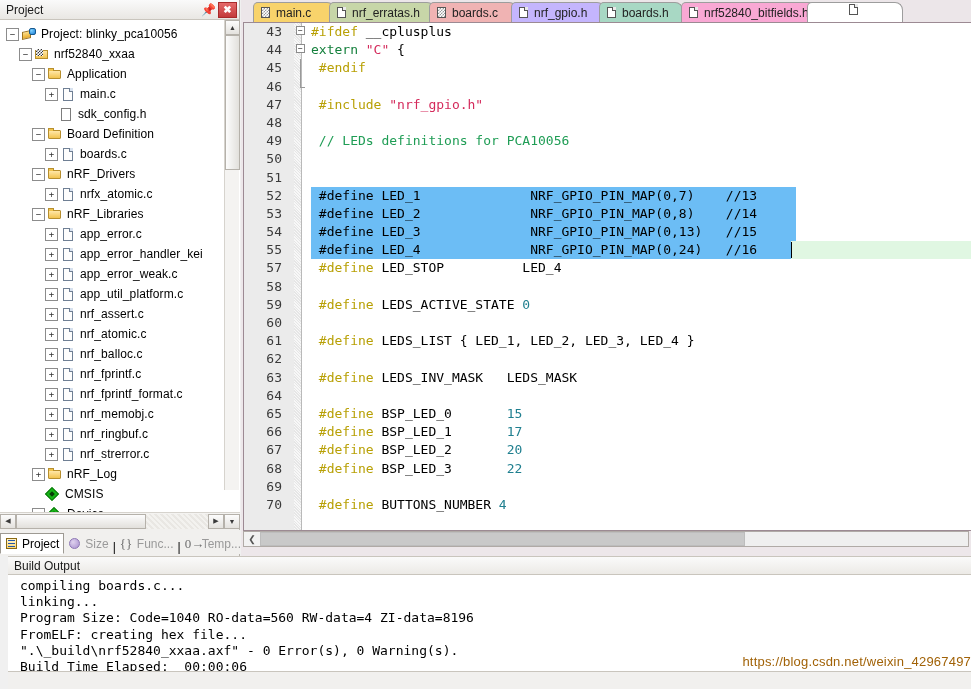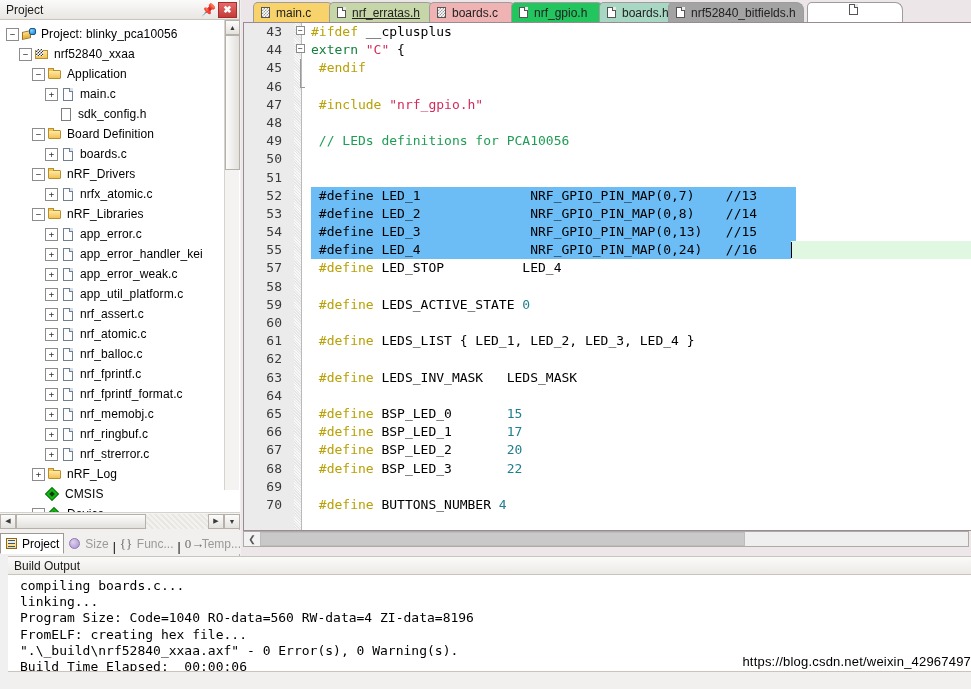--- a/index.html
+++ b/index.html
@@ -301,21 +301,21 @@
     font-size:12px;color:#1a1a1a;
   }
   #build-body{
     position:absolute;left:0;top:20px;width:971px;height:95px;
     background:#fff;padding:2px 0 0 12px;box-sizing:border-box;
     font-family:"DejaVu Sans Mono",monospace;font-size:13px;line-height:16.2px;
     color:#000;white-space:pre;overflow:hidden;
   }
   #watermark{
     position:absolute;right:8px;bottom:20px;
-    font-family:"Liberation Sans",sans-serif;font-size:13px;color:#000000;
+    font-family:"Liberation Sans",sans-serif;font-size:13px;color:#a16207;
     letter-spacing:.2px;pointer-events:none;
   }
   #statusbar{
     position:absolute;left:0;bottom:0;width:971px;height:18px;
     background:#f1f0ee;border-top:1px solid #c9c5bd;box-sizing:border-box;
   }
 </style>
 </head>
 <body>
 
@@ -493,37 +493,37 @@
         </div>
       </div>
   </div>
 
   <div id="editor-outer">
     <div id="tabstrip">
         <div class="etab" style="left: 12px; width: 82px; background: rgb(248, 211, 107); z-index: 10;">
           <span class="tico tico-check"></span>
           <span class="name">main.c</span>
         </div>
-        <div class="etab" style="left: 88px; width: 106px; background: rgb(199, 214, 168); z-index: 11; text-decoration: underline;">
+        <div class="etab" style="left: 88px; width: 106px; background: rgb(199, 214, 168); z-index: 11;">
           <span class="tico tico-plain"></span>
           <span class="name">nrf_erratas.h</span>
         </div>
         <div class="etab" style="left: 188px; width: 88px; background: rgb(240, 179, 179); z-index: 12;">
           <span class="tico tico-check"></span>
           <span class="name">boards.c</span>
         </div>
-        <div class="etab" style="left: 270px; width: 94px; background: #22c55e; z-index: 13;">
+        <div class="etab" style="left: 270px; width: 94px; background: #c4b5fd; z-index: 13;">
           <span class="tico tico-plain"></span>
           <span class="name">nrf_gpio.h</span>
         </div>
         <div class="etab" style="left: 358px; width: 84px; background: rgb(168, 216, 196); z-index: 14;">
           <span class="tico tico-plain"></span>
           <span class="name">boards.h</span>
         </div>
-        <div class="etab" style="left: 427px; width: 136px; background: #a3a3a3; z-index: 15;">
+        <div class="etab" style="left: 440px; width: 136px; background: #f9a8d4; z-index: 15;">
           <span class="tico tico-plain"></span>
           <span class="name">nrf52840_bitfields.h</span>
         </div>
         <div class="etab active" style="left: 566px; width: 96px; background: rgb(255, 255, 255); z-index: 50; flex-direction: column;">
           <span class="tico tico-plain"></span>
           <span class="name">pca10056.h*</span>
         </div>
       </div>
 
     <div id="code-wrap">

